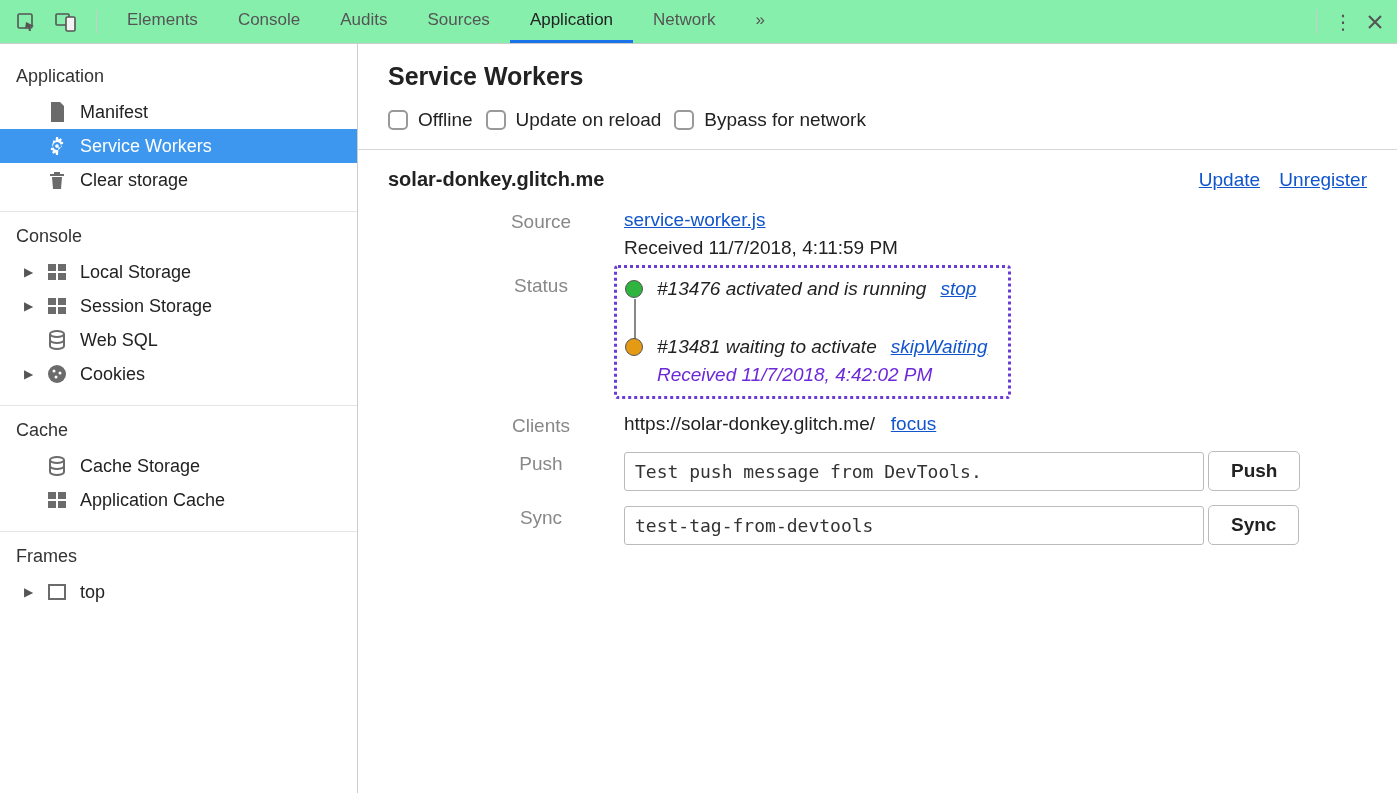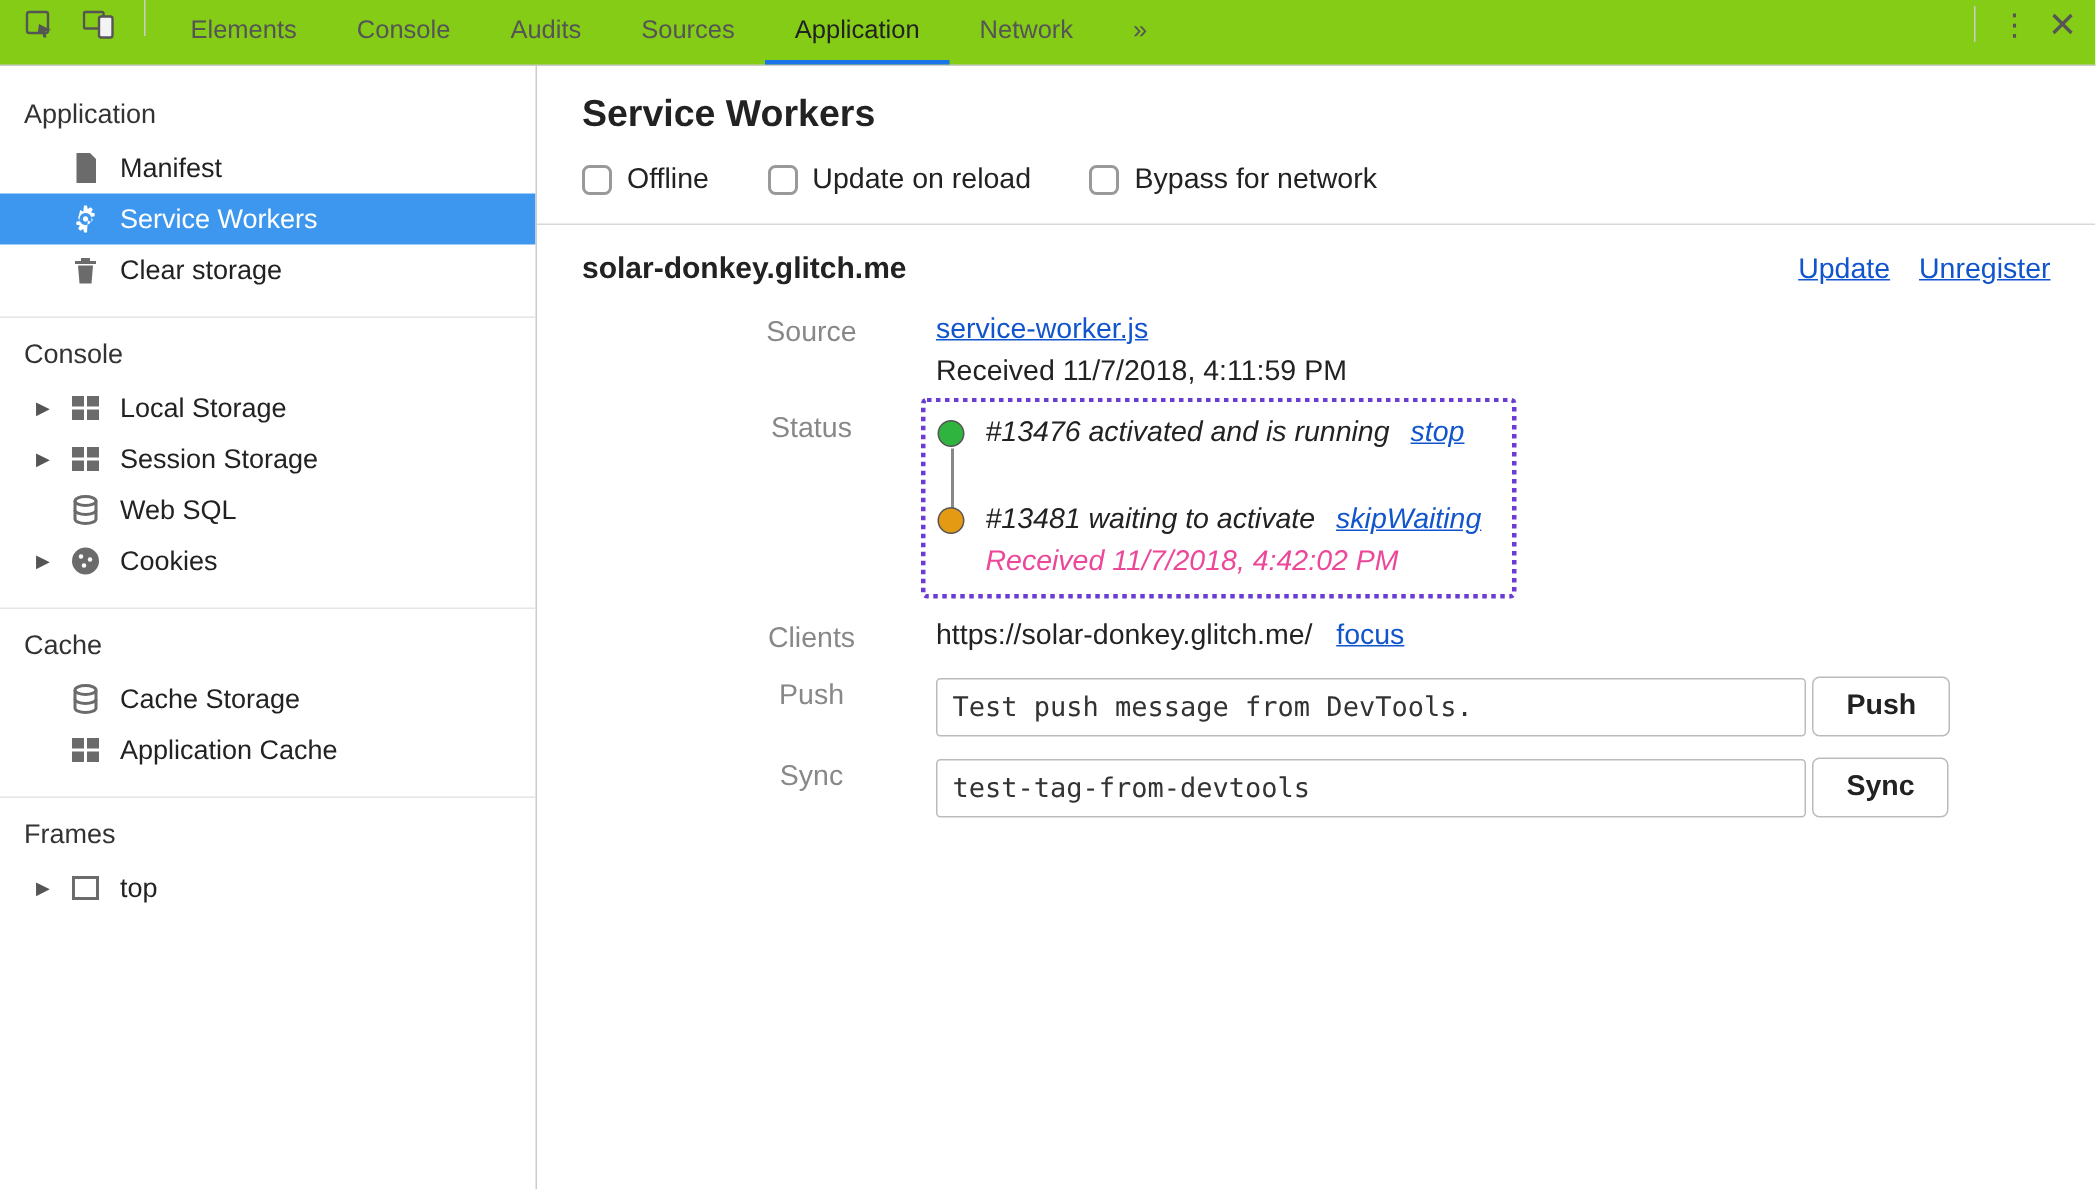--- a/index.html
+++ b/index.html
@@ -9,23 +9,23 @@
     color: #333;
     background: #fff;
     width: 1397px;
     height: 793px;
     overflow: hidden;
   }
   
   .topbar {
     height: 44px;
     display: flex;
-    align-items: flex-start;
+    align-items: center;
     border-bottom: 1px solid #ccc;
-    background: #84cc16;
+    background: #86efac;
     padding: 0 6px;
   }
   .topbar .tool-icon {
     width: 32px; height: 32px;
     display: flex; align-items: center; justify-content: center;
     margin: 0 4px;
     color: #555;
   }
   .topbar .divider {
     width: 1px; height: 24px; background: #ccc; margin: 0 10px;
@@ -117,21 +117,21 @@
 
   
   h1.title {
     font-size: 25px;
     font-weight: 600;
     color: #222;
     margin-bottom: 18px;
   }
   .checkrow {
     display: flex;
-    gap: 39px;
+    gap: 13px;
     align-items: center;
     font-size: 19px;
     color: #222;
     padding-bottom: 18px;
   }
   .chk {
     display: flex; align-items: center; gap: 10px;
   }
   .chkbox {
     width: 20px; height: 20px; border: 2px solid #999; border-radius: 5px;
@@ -190,21 +190,21 @@
   .status-dot.green { background: #2eb43f; }
   .status-dot.orange { background: #e59a14; }
   .status-connector {
     position: absolute;
     left: 8px; top: 18px;
     width: 2px; height: 52px;
     background: #888;
   }
   .status-sub {
     margin-left: 32px;
-    color: #ec4899;
+    color: #6d28d9;
     font-size: 19px;
     margin-top: -4px;
     margin-bottom: 4px;
   }
 
   .input-row .value {
     display: flex; align-items: center; gap: 4px;
   }
   .input-row input[type="text"] {
     flex: 1;

